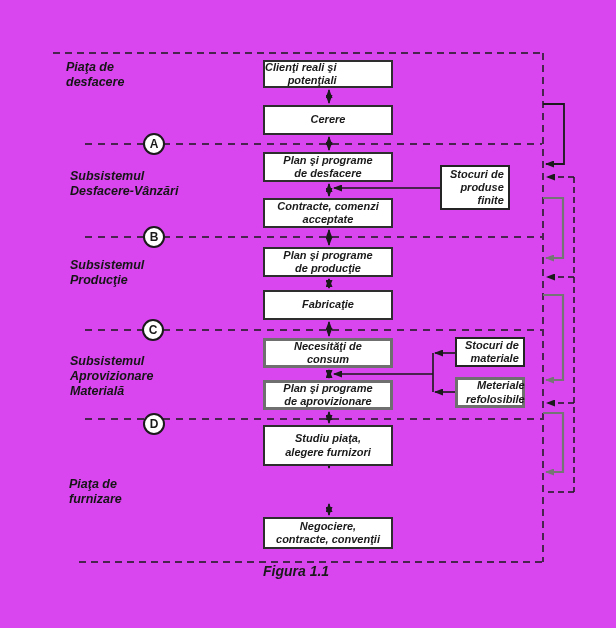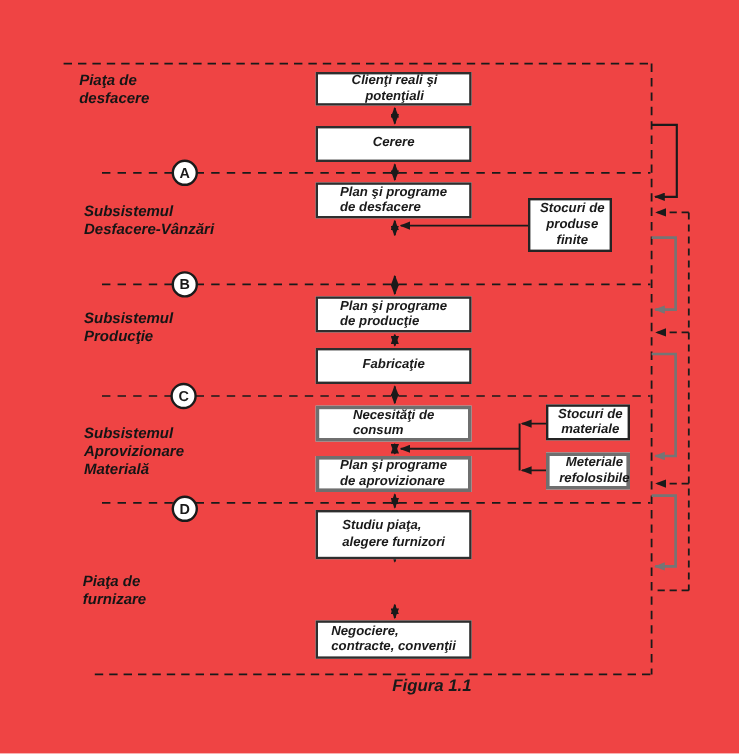--- a/index.html
+++ b/index.html
@@ -1,48 +1,48 @@
 <!DOCTYPE html>
 <html><head>
 <meta charset="utf-8">
 <style>
   html,body{margin:0;padding:0;background:#fff;}
   #canvas{
-    position:relative;width:616px;height:628px;background:#ef4444;
+    position:relative;width:616px;height:628px;background:#d946ef;
     font-family:"Liberation Sans", sans-serif;color:#1a1a1a;overflow:hidden;
   }
   #wires{position:absolute;left:0;top:0;width:616px;height:628px;}
   .flow-box{
     position:absolute;left:263px;width:130px;box-sizing:border-box;
     border:2px solid #2e2e2e;background:#fff;
-    display:flex;align-items:center;justify-content:center;text-align:left;
+    display:flex;align-items:center;justify-content:center;text-align:center;
     font:italic bold 11px/1.2 "Liberation Sans", sans-serif;
     white-space:pre-line;
   }
   .flow-box.tone-gray{border:3px solid #6f6f6f;}
-  .flow-box.align-left{justify-content:flex-start;text-align:center;padding-left:28px;}
+  .flow-box.align-left{justify-content:flex-start;text-align:right;}
   .side-box{
     position:absolute;box-sizing:border-box;border:2px solid #242424;background:#fff;
-    display:flex;align-items:center;justify-content:flex-start;text-align:center;
+    display:flex;align-items:center;justify-content:flex-start;text-align:right;
     padding-left:8px;font:italic bold 11px/1.2 "Liberation Sans", sans-serif;
     white-space:pre-line;
   }
   .side-box.tone-gray{border:3px solid #6f6f6f;}
   .region-label{
     position:absolute;font:italic bold 12.5px/1.18 "Liberation Sans", sans-serif;
     white-space:pre-line;color:#151515;
   }
   .node-circle{
     position:absolute;width:22px;height:22px;border-radius:50%;
     border:2px solid #1a1a1a;background:#fff;box-sizing:border-box;
     display:flex;align-items:center;justify-content:center;
     font:bold 12px "Liberation Sans", sans-serif;
   }
   .caption{
-    position:absolute;left:263px;top:563px;width:130px;text-align:right;
+    position:absolute;left:263px;top:563px;width:130px;text-align:left;
     font:italic bold 14px "Liberation Sans", sans-serif;
   }
 </style>
 </head>
 <body>
 
 <div id="canvas">
 
   <svg id="wires" viewBox="0 0 616 628" xmlns="http://www.w3.org/2000/svg">
     <defs>
@@ -122,20 +122,22 @@
   <div class="node-circle" style="left:143px;top:133px">A</div>
   <div class="node-circle" style="left:143px;top:226px">B</div>
   <div class="node-circle" style="left:142px;top:319px">C</div>
   <div class="node-circle" style="left:143px;top:413px">D</div>
 
   <div class="flow-box align-left" style="top:60px;height:28px">Clienţi reali şi
 potenţiali</div>
   <div class="flow-box" style="top:105px;height:30px">Cerere</div>
   <div class="flow-box" style="top:152px;height:30px">Plan şi programe
 de desfacere</div>
+  <div class="flow-box" style="top:198px;height:30px">Contracte, comenzi
+acceptate</div>
   <div class="flow-box" style="top:247px;height:30px">Plan şi programe
 de producţie</div>
   <div class="flow-box tone-gray" style="top:338px;height:30px">Necesităţi de
 consum</div>
   <div class="flow-box" style="top:290px;height:30px">Fabricaţie</div>
   <div class="flow-box tone-gray" style="top:380px;height:30px">Plan şi programe
 de aprovizionare</div>
   <div class="flow-box" style="top:425px;height:41px">Studiu piaţa,
 alegere furnizori</div>
   <div class="flow-box" style="top:517px;height:32px">Negociere,

